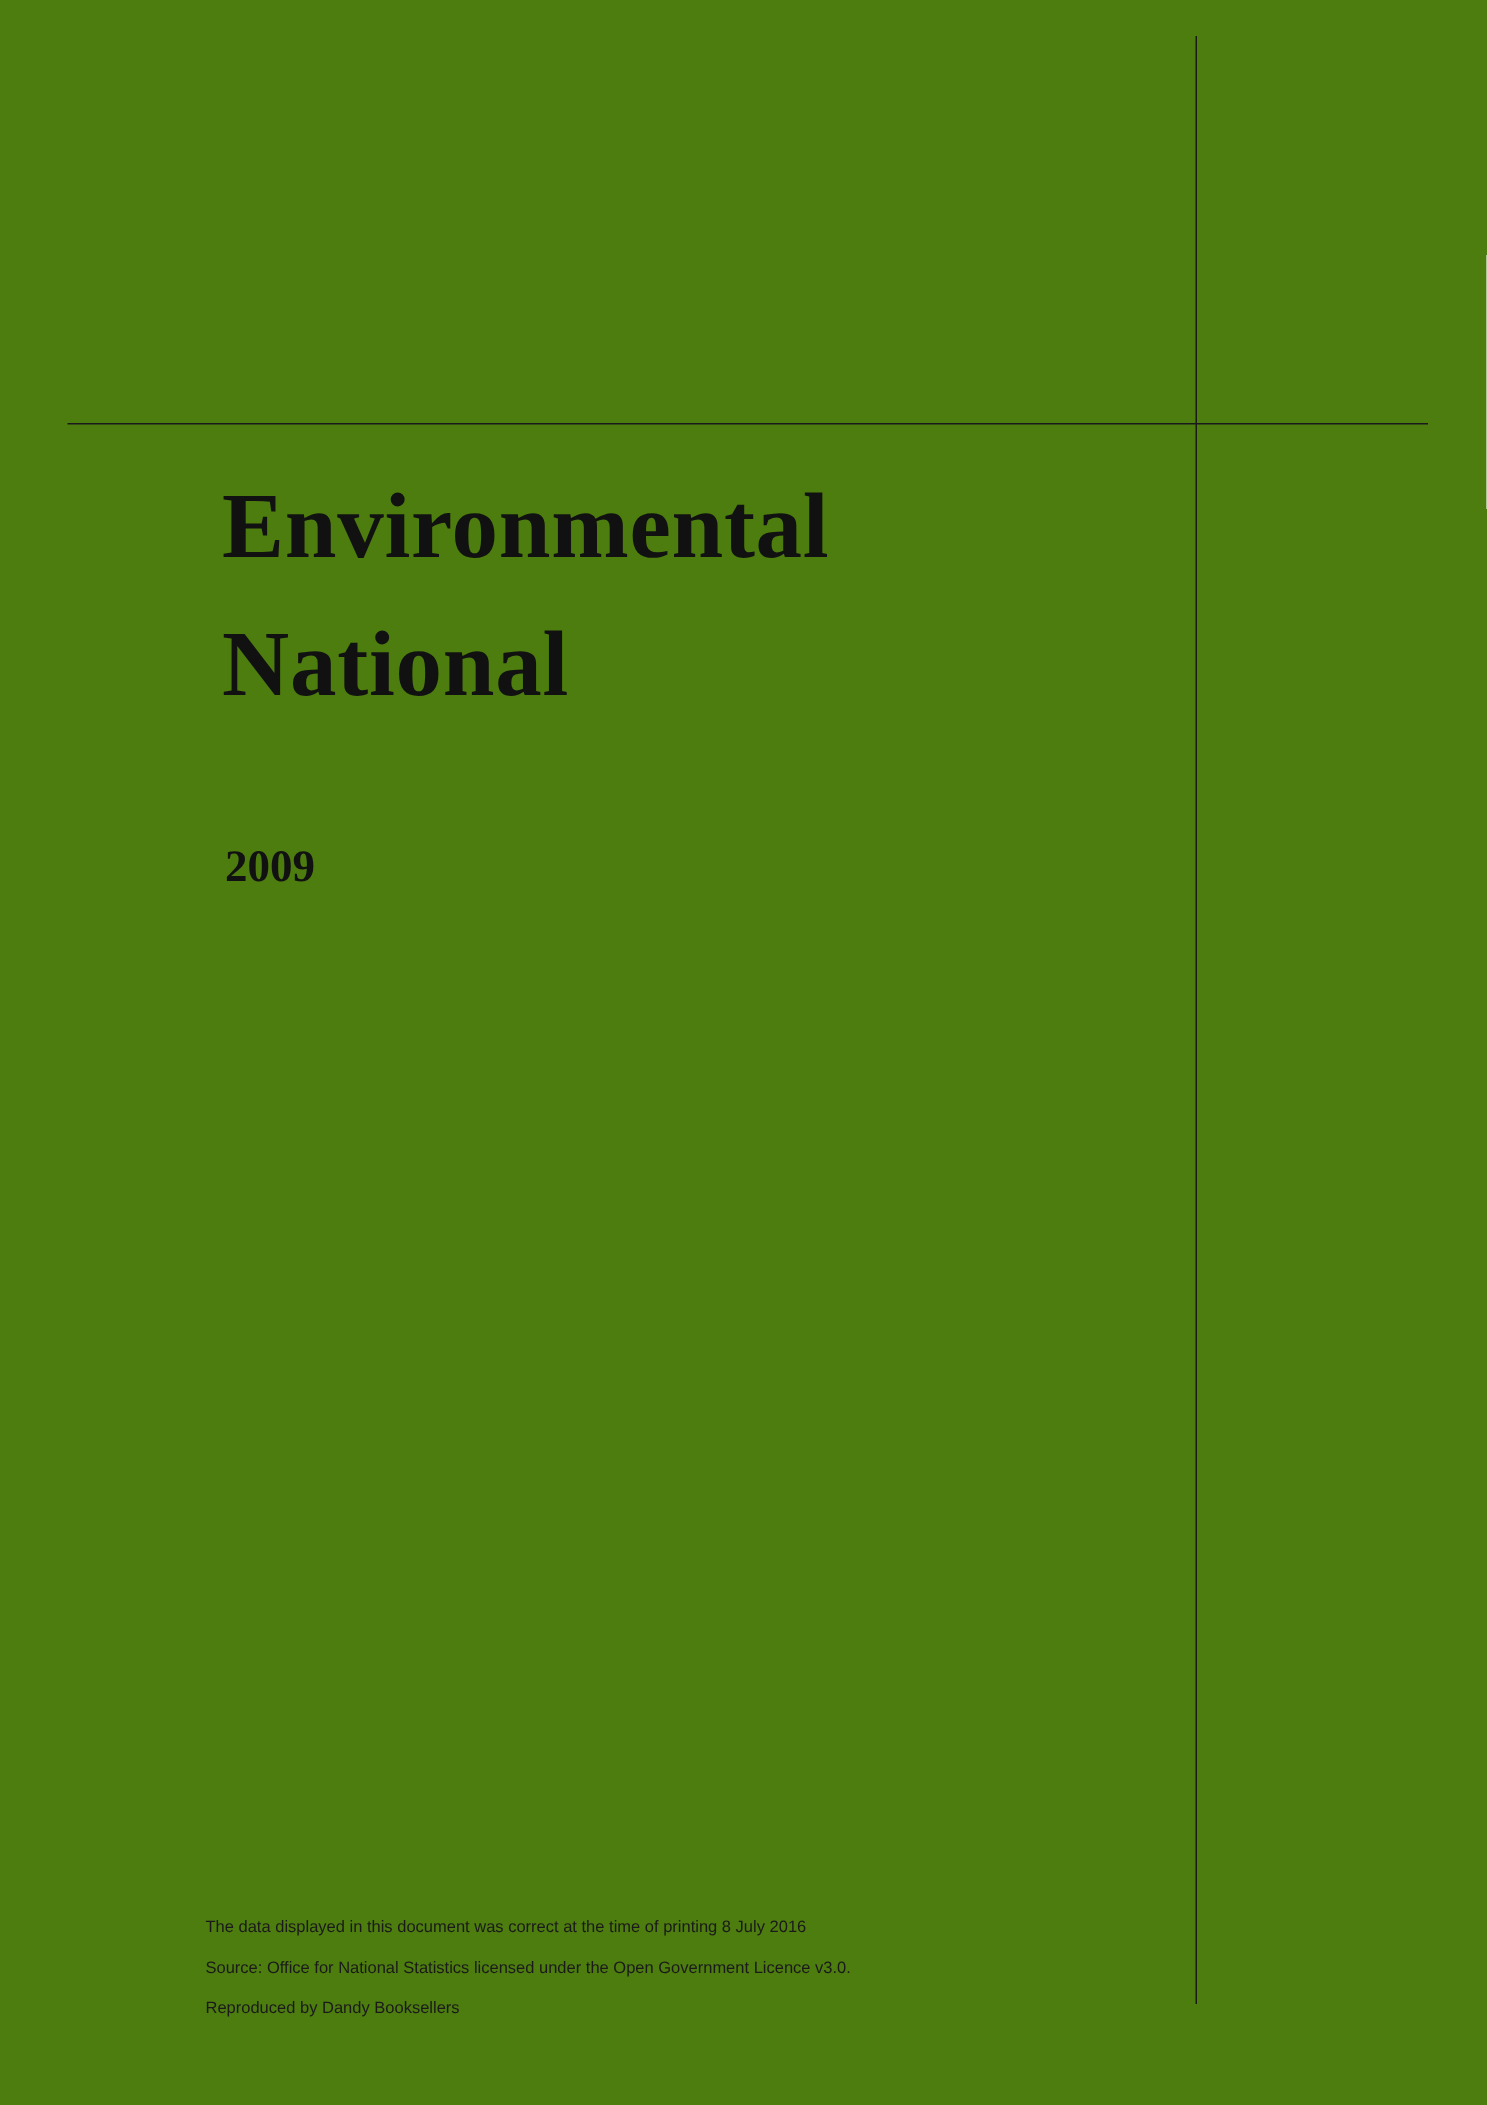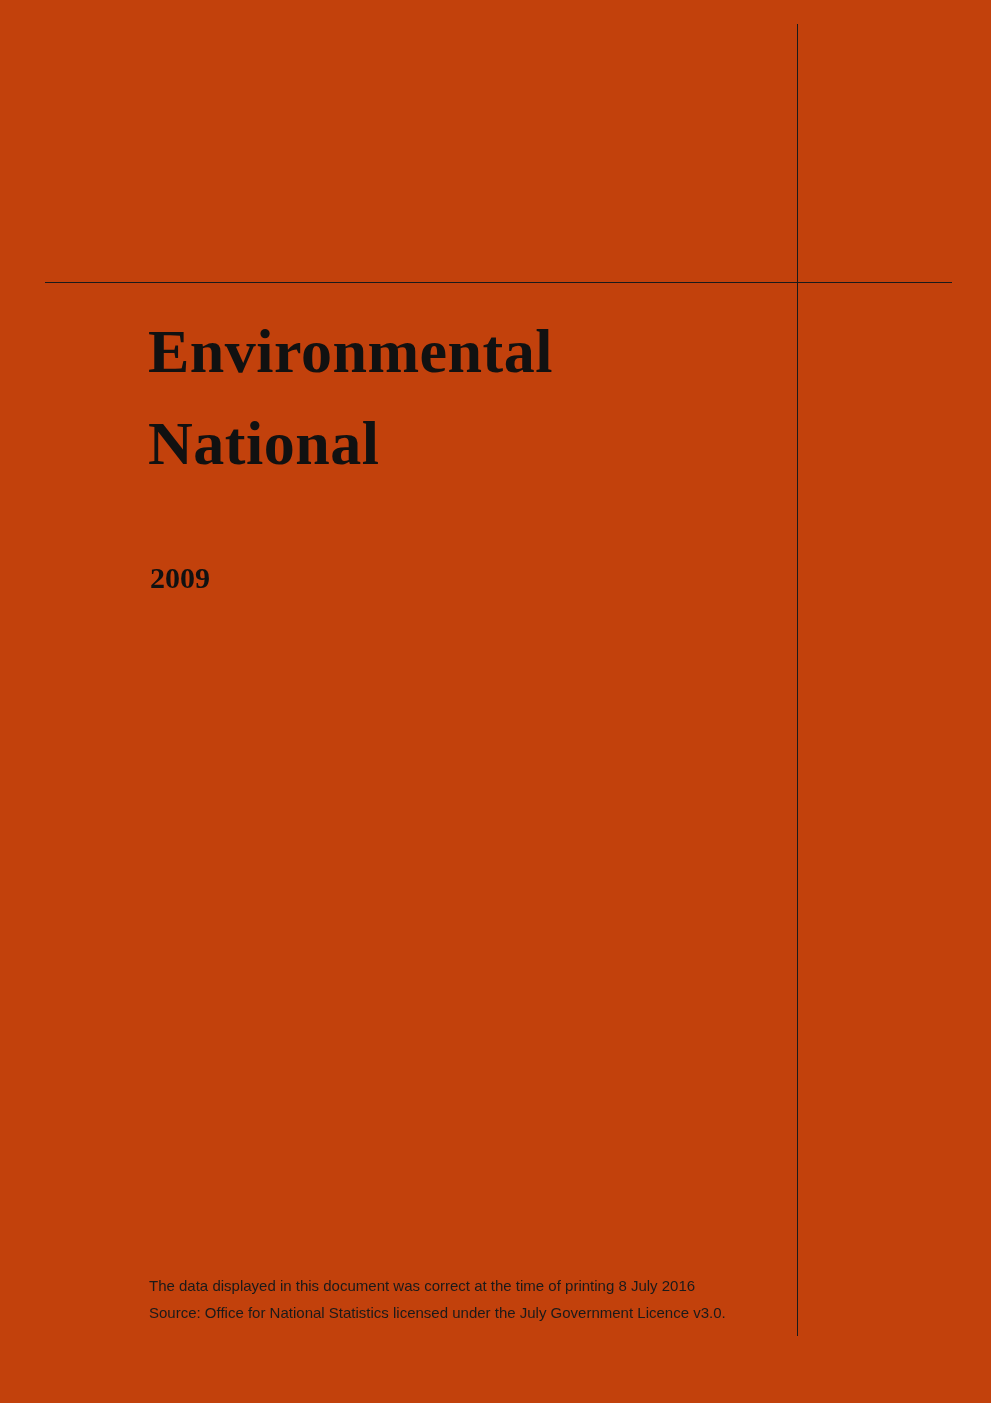--- a/index.html
+++ b/index.html
@@ -8,21 +8,21 @@
     background: #ffffff;
   }
   body {
     font-family: "Liberation Serif", serif;
     color: #000000;
   }
   .page {
     position: relative;
     width: 991px;
     height: 1403px;
-    background: #c2410c;
+    background: #4d7c0f;
     overflow: hidden;
   }
 
   
   .vline {
     position: absolute;
     left: 797px;
     top: 24px;
     width: 1px;
     height: 1312px;
@@ -60,25 +60,25 @@
     font-family: "Liberation Serif", serif;
     font-weight: bold;
     font-size: 30px;
     line-height: 40px;
     color: #111111;
   }
 
   
   .footer-note {
     position: absolute;
-    left: 149px;
+    left: 137px;
     top: 1272px;
     width: 680px;
     font-family: "Liberation Sans", sans-serif;
-    font-size: 15px;
+    font-size: 11px;
     line-height: 27px;
     color: #1a1a1a;
   }
   .footer-note div {
     white-space: nowrap;
   }
 </style>
 </head>
 <body>
 
@@ -89,16 +89,17 @@
 
   <div class="title-block">
     <div class="doc-title">Environmental</div>
     <div class="doc-title">National</div>
   </div>
 
   <div class="doc-year">2009</div>
 
   <div class="footer-note">
     <div>The data displayed in this document was correct at the time of printing 8 July 2016</div>
-    <div>Source: Office for National Statistics licensed under the July Government Licence v3.0.</div>
+    <div>Source: Office for National Statistics licensed under the Open Government Licence v3.0.</div>
+    <div>Reproduced by Dandy Booksellers</div>
   </div>
 
 </div>
 
 </body></html>

